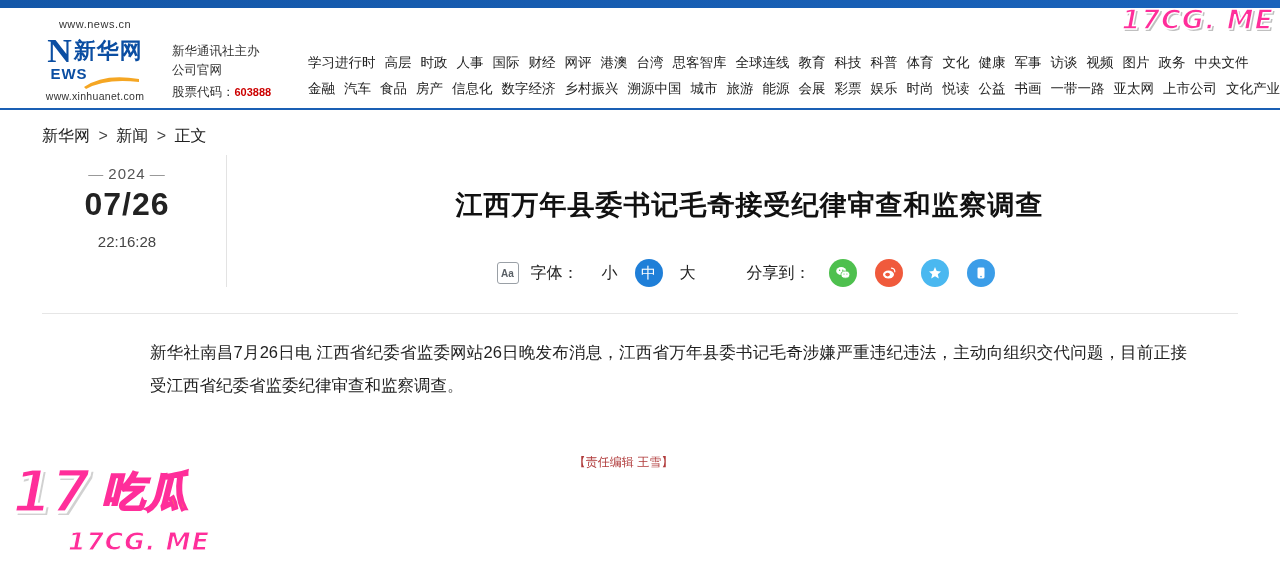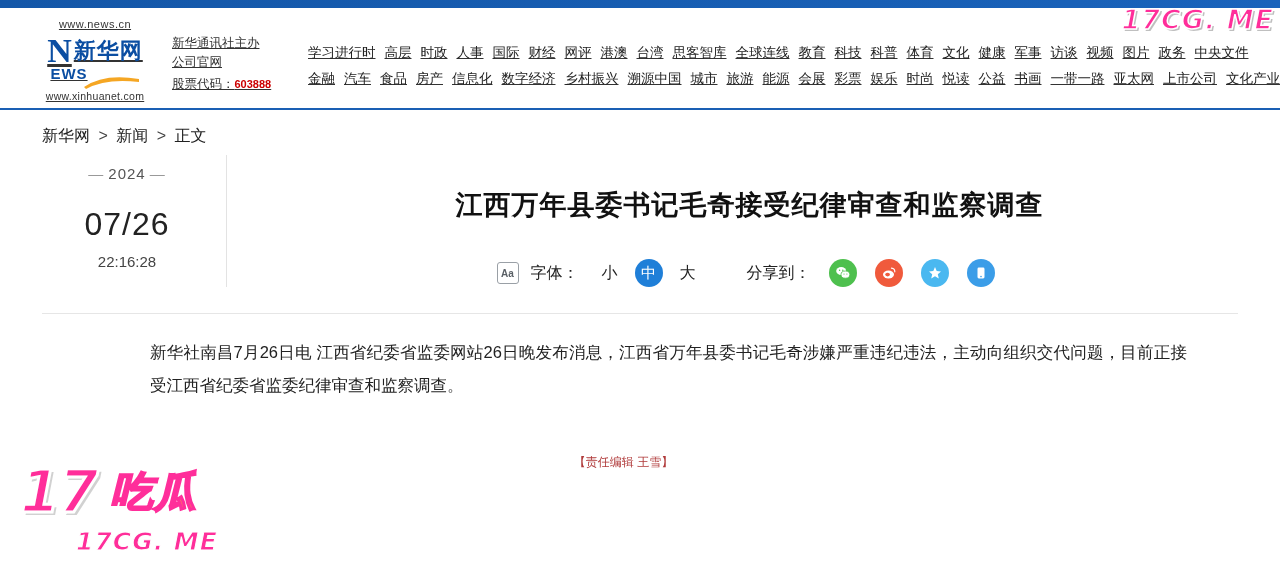--- a/index.html
+++ b/index.html
@@ -21,24 +21,23 @@
     background: #1a5fb4;
   }
   .topbar-inner {
     height: 8px;
     background: linear-gradient(to right, #1457a8 0%, #1a63bb 100%);
   }
 
   
   .header {
     display: flex;
-    align-items: center;
+    align-items: flex-end;
     padding: 10px 24px 6px 30px;
     border-bottom: 2px solid #1a5fb4;
-    text-decoration: underline;
   }
   .logo-block {
     width: 130px;
     flex: 0 0 130px;
     text-align: center;
   }
   .logo-url-top {
     font-size: 11px;
     color: #333;
     letter-spacing: 0.5px;
@@ -144,23 +143,23 @@
     color: #555;
     letter-spacing: 1px;
   }
   .year .dash {
     color: #999;
     margin: 0 4px;
   }
   .md {
     font-size: 32px;
     color: #222;
-    margin-top: 24px;
-    letter-spacing: 1px;
-    font-weight: 400;
+    margin-top: 4px;
+    letter-spacing: 1px;
+    font-weight: 700;
   }
   .time {
     font-size: 15px;
     color: #444;
     margin-top: 10px;
   }
   .source {
     font-size: 15px;
     color: #222;
     margin-top: 12px;
@@ -270,21 +269,21 @@
     font-size: 27px;
     font-weight: bold;
     font-style: italic;
     color: #ff2e9a;
     letter-spacing: 1px;
     -webkit-text-stroke: 1.5px #ffffff;
     text-shadow: 2px 2px 0 rgba(0,0,0,0.25);
   }
   .wm-bottomleft {
     position: absolute;
-    left: 20px;
+    left: 12px;
     bottom: 14px;
     user-select: none;
   }
   .wm-bl-main {
     display: flex;
     align-items: center;
     font-style: italic;
     font-weight: bold;
     line-height: 1;
   }

